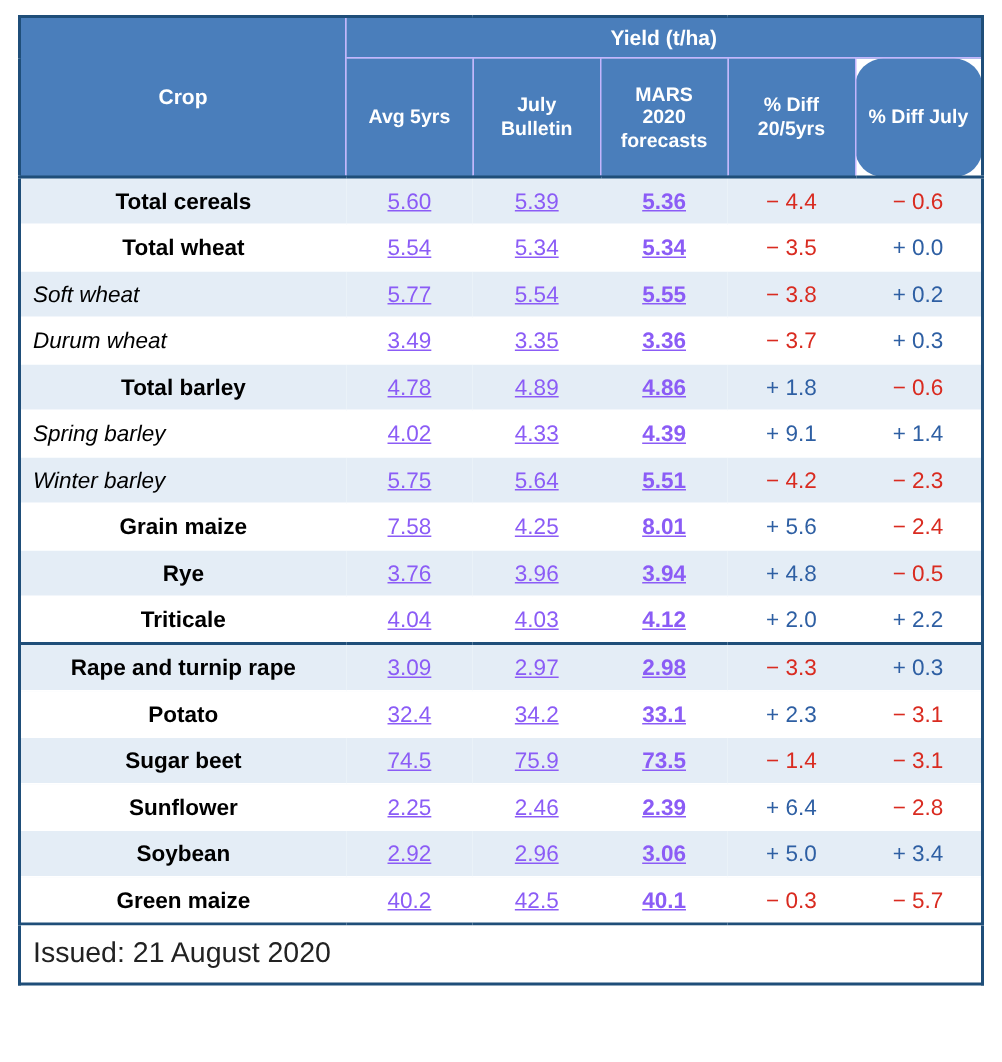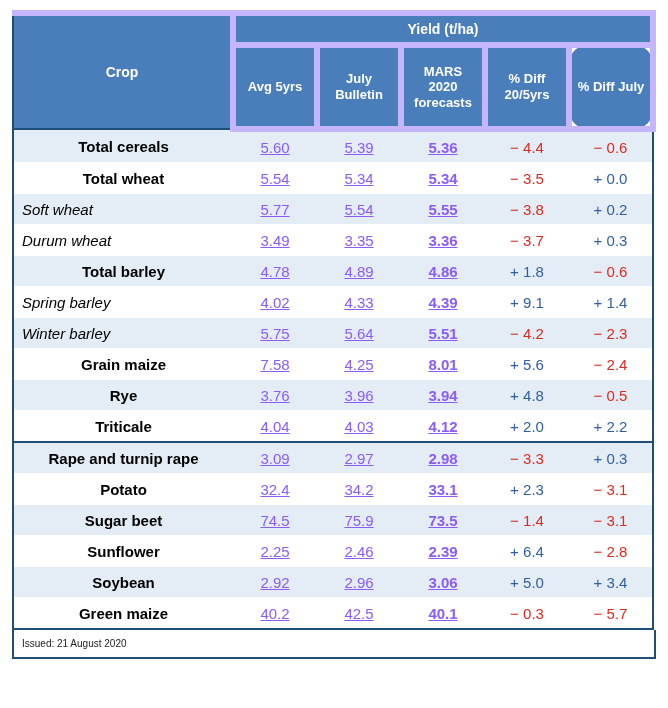--- a/index.html
+++ b/index.html
@@ -28,21 +28,21 @@
     padding: 0;
     margin: 0;
   }
   
   thead th {
     background: #4a7ebb;
     color: #ffffff;
     font-weight: bold;
     font-size: 13px;
     vertical-align: middle;
-    border: 6px solid #c4b5fd;
+    border: 1px solid #c4b5fd;
     line-height: 1.2;
   }
   th.crop-head {
     font-size: 14px;
     border-left: none;
     border-bottom: none;
   }
   th.yield-head {
     font-size: 14px;
     height: 26px;
@@ -89,21 +89,21 @@
   tr.shaded td { background: #e4edf6; }
   tr.plain td { background: #ffffff; }
   tr.group-top td { border-top: 2px solid #1f4e79; }
   tbody tr:last-child td { border-bottom: none; }
   .footer {
     width: 644px;
     box-sizing: border-box;
     border: 2px solid #1f4e79;
     border-top: none;
     background: #ffffff;
-    font-size: 10px;
+    font-size: 19px;
     color: #222222;
     padding: 8px 10px 8px 8px;
   }
 </style>
 </head>
 <body>
 
 <div class="wrap">
   <table class="yield-table">
     <thead>

